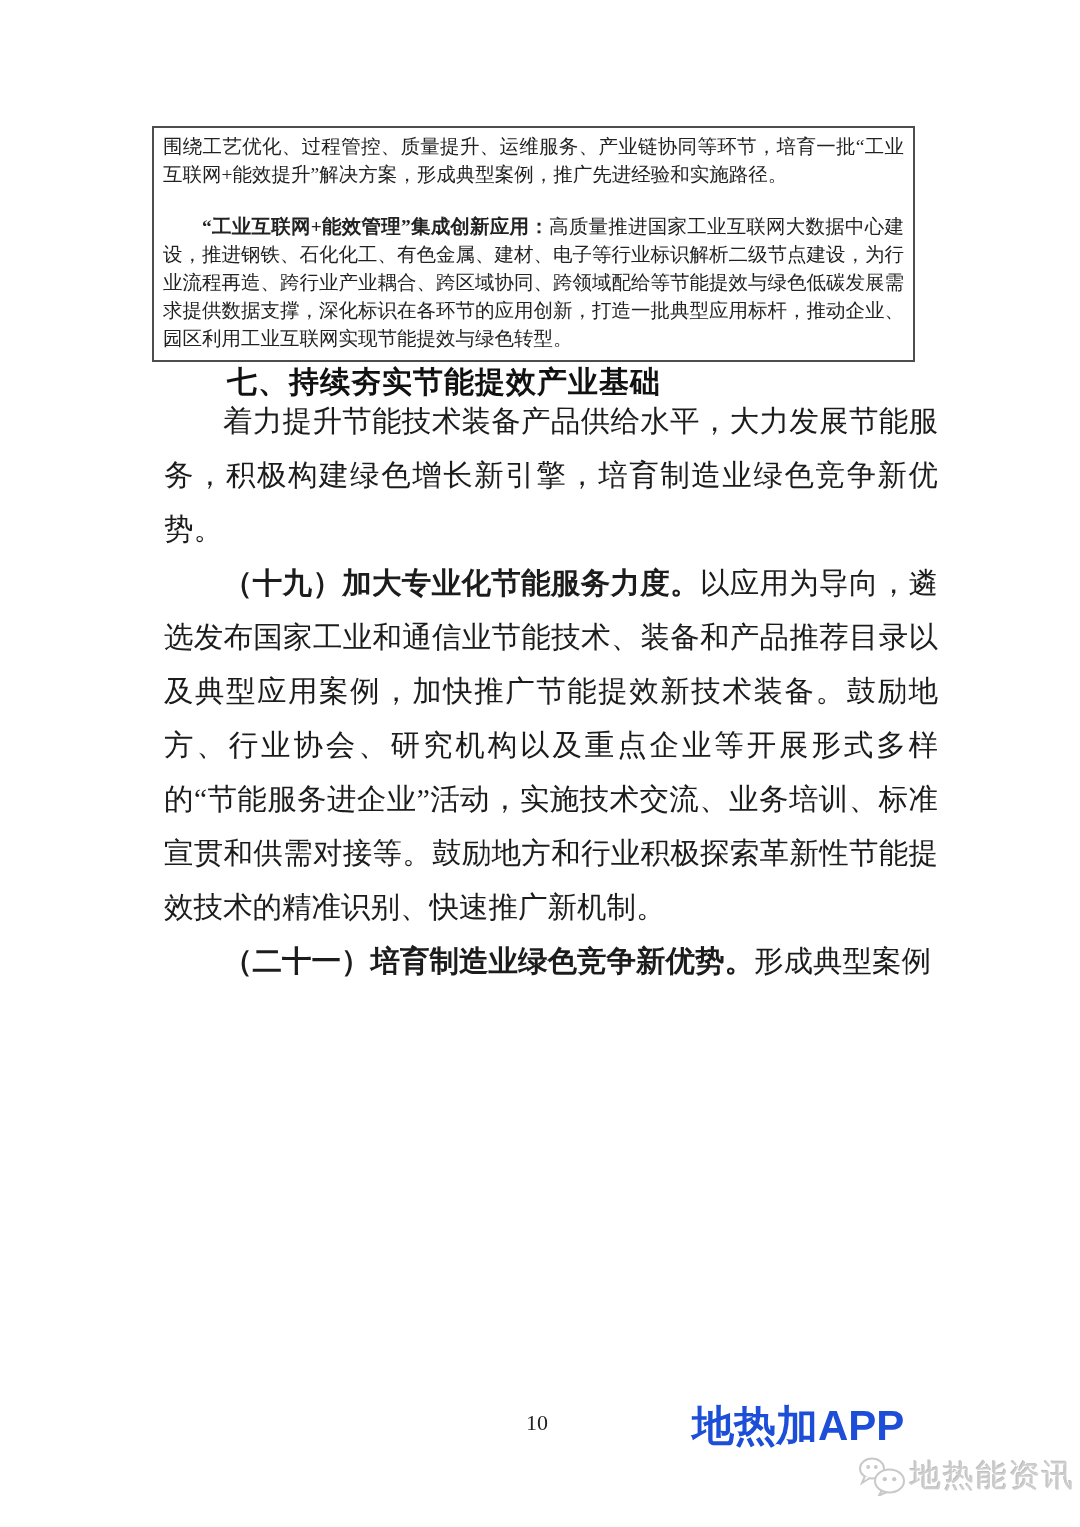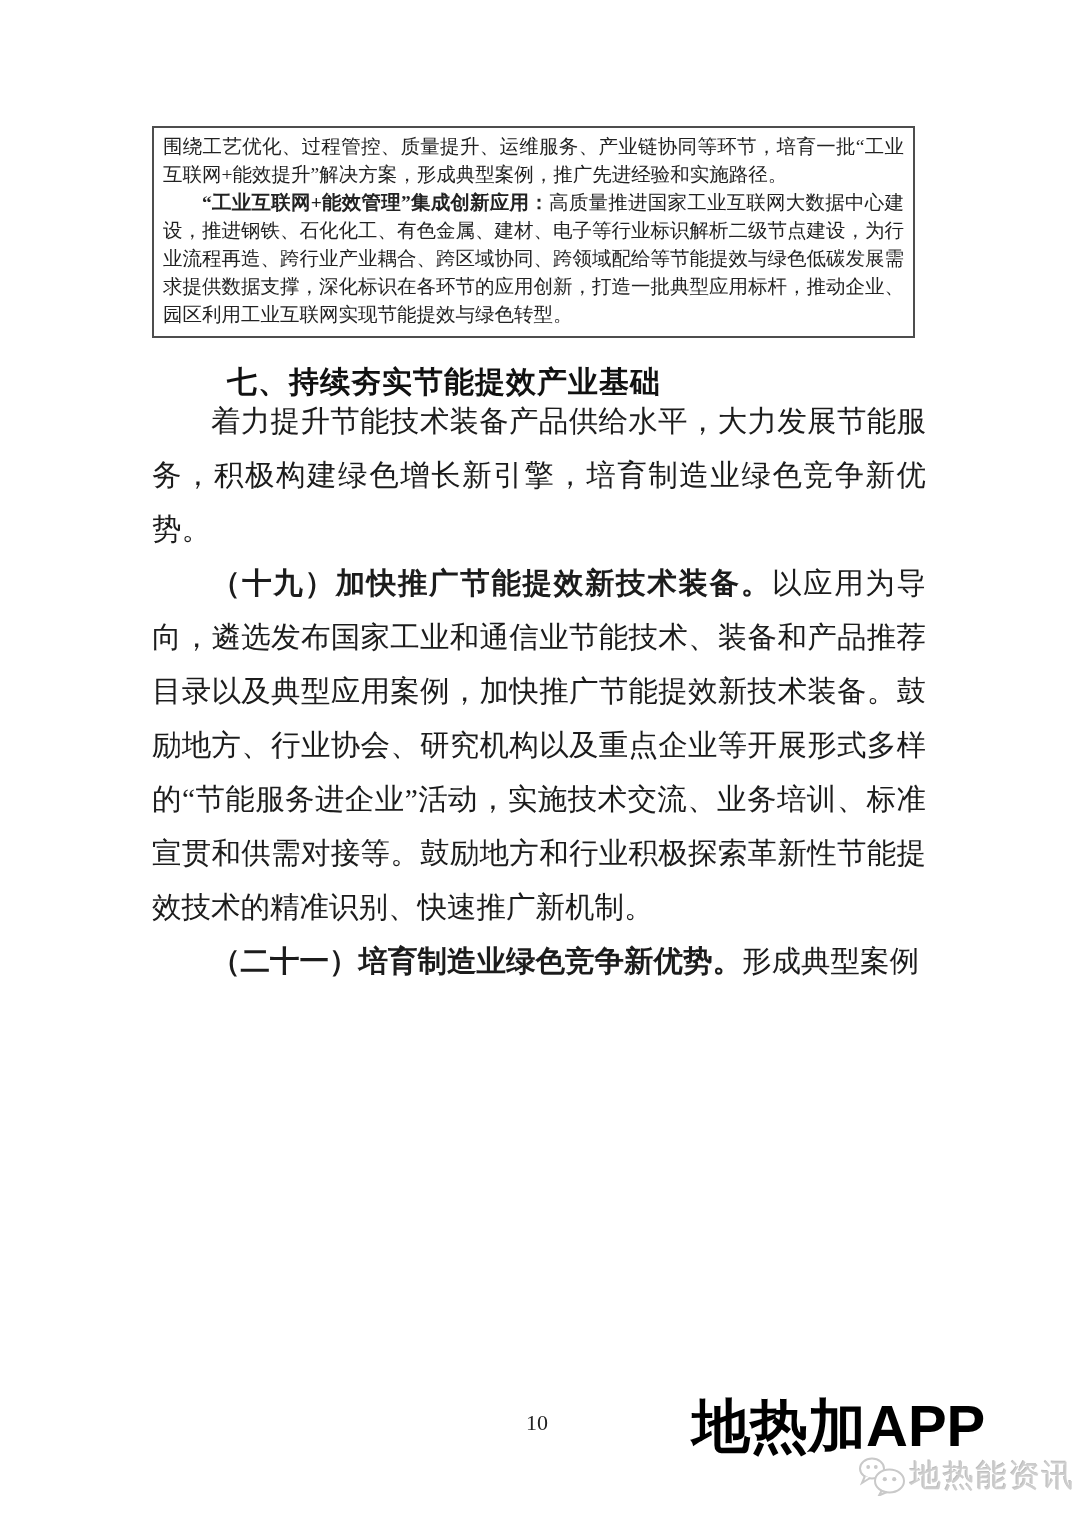--- a/index.html
+++ b/index.html
@@ -21,21 +21,21 @@
     width: 763px;
     box-sizing: border-box;
     border: 2px solid #4d4d4d;
     padding: 5px 9px 7px 9px;
     font-size: 19.5px;
     line-height: 28px;
     text-align: justify;
     color: #222;
   }
   .box-p { margin: 0; }
-  .indent { text-indent: 2em; }
+  .indent { text-indent: 2em; margin-top: 24px; }
   .bold { font-weight: bold; }
 
   
   .heading {
     position: absolute;
     left: 152px;
     top: 345px;
     margin: 15px;
     width: 774px;
     font-family: "Liberation Sans", "DejaVu Sans", sans-serif;
@@ -43,21 +43,21 @@
     font-weight: bold;
     color: #111;
     text-indent: 2em;
     letter-spacing: 1px;
     line-height: 44px;
   }
 
   
   .body-text {
     position: absolute;
-    left: 152px;
+    left: 164px;
     top: 394px;
     width: 774px;
     font-size: 29.5px;
     line-height: 54px;
     text-align: justify;
     color: #1c1c1c;
   }
   .para { margin: 0; text-indent: 2em; }
   .lead { font-weight: bold; }
 
@@ -69,23 +69,23 @@
     width: 80px;
     text-align: right;
     font-size: 22px;
     color: #222;
   }
   .wm-red {
     position: absolute;
     left: 692px;
     top: 1400px;
     font-family: "Liberation Sans", "DejaVu Sans", sans-serif;
-    font-size: 58px;
+    font-size: 42px;
     font-weight: bold;
-    color: #000000;
+    color: #1d4ed8;
     line-height: 52px;
     white-space: nowrap;
   }
   .wm-gray {
     position: absolute;
     right: 5px;
     top: 1455px;
     display: flex;
     align-items: center;
     gap: 4px;
@@ -105,21 +105,21 @@
 
   <div class="note-box">
     <p class="box-p">围绕工艺优化、过程管控、质量提升、运维服务、产业链协同等环节，培育一批“工业互联网+能效提升”解决方案，形成典型案例，推广先进经验和实施路径。</p>
     <p class="box-p indent"><span class="bold">“工业互联网+能效管理”集成创新应用：</span><span>高质量推进国家工业互联网大数据中心建设，推进钢铁、石化化工、有色金属、建材、电子等行业标识解析二级节点建设，为行业流程再造、跨行业产业耦合、跨区域协同、跨领域配给等节能提效与绿色低碳发展需求提供数据支撑，深化标识在各环节的应用创新，打造一批典型应用标杆，推动企业、园区利用工业互联网实现节能提效与绿色转型。</span></p>
   </div>
 
   <h2 class="heading">七、持续夯实节能提效产业基础</h2>
 
   <div class="body-text">
     <p class="para">着力提升节能技术装备产品供给水平，大力发展节能服务，积极构建绿色增长新引擎，培育制造业绿色竞争新优势。</p>
-    <p class="para"><span class="lead">（十九）加快推广节能提效新技术装备。</span><span>以应用为导向，遴选发布国家工业和通信业节能技术、装备和产品推荐目录以及典型应用案例，加快推广节能提效新技术装备。鼓励地方、行业协会、研究机构以及重点企业等开展形式多样的“节能服务进企业”活动，实施技术交流、业务培训、标准宣贯和供需对接等。鼓励地方和行业积极探索革新性节能提效技术的精准识别、快速推广新机制。</span></p>
+    <p class="para"><span class="lead">（十九）加大专业化节能服务力度。</span><span>以应用为导向，遴选发布国家工业和通信业节能技术、装备和产品推荐目录以及典型应用案例，加快推广节能提效新技术装备。鼓励地方、行业协会、研究机构以及重点企业等开展形式多样的“节能服务进企业”活动，实施技术交流、业务培训、标准宣贯和供需对接等。鼓励地方和行业积极探索革新性节能提效技术的精准识别、快速推广新机制。</span></p>
     <p class="para"><span class="lead">（二十一）培育制造业绿色竞争新优势。</span><span>形成典型案例</span></p>
   </div>
 
   <div class="page-number">10</div>
 
   <div class="wm-red">地热加APP</div>
 
   <div class="wm-gray">
     <span>
       <svg width="48" height="40" viewBox="0 0 48 40">

